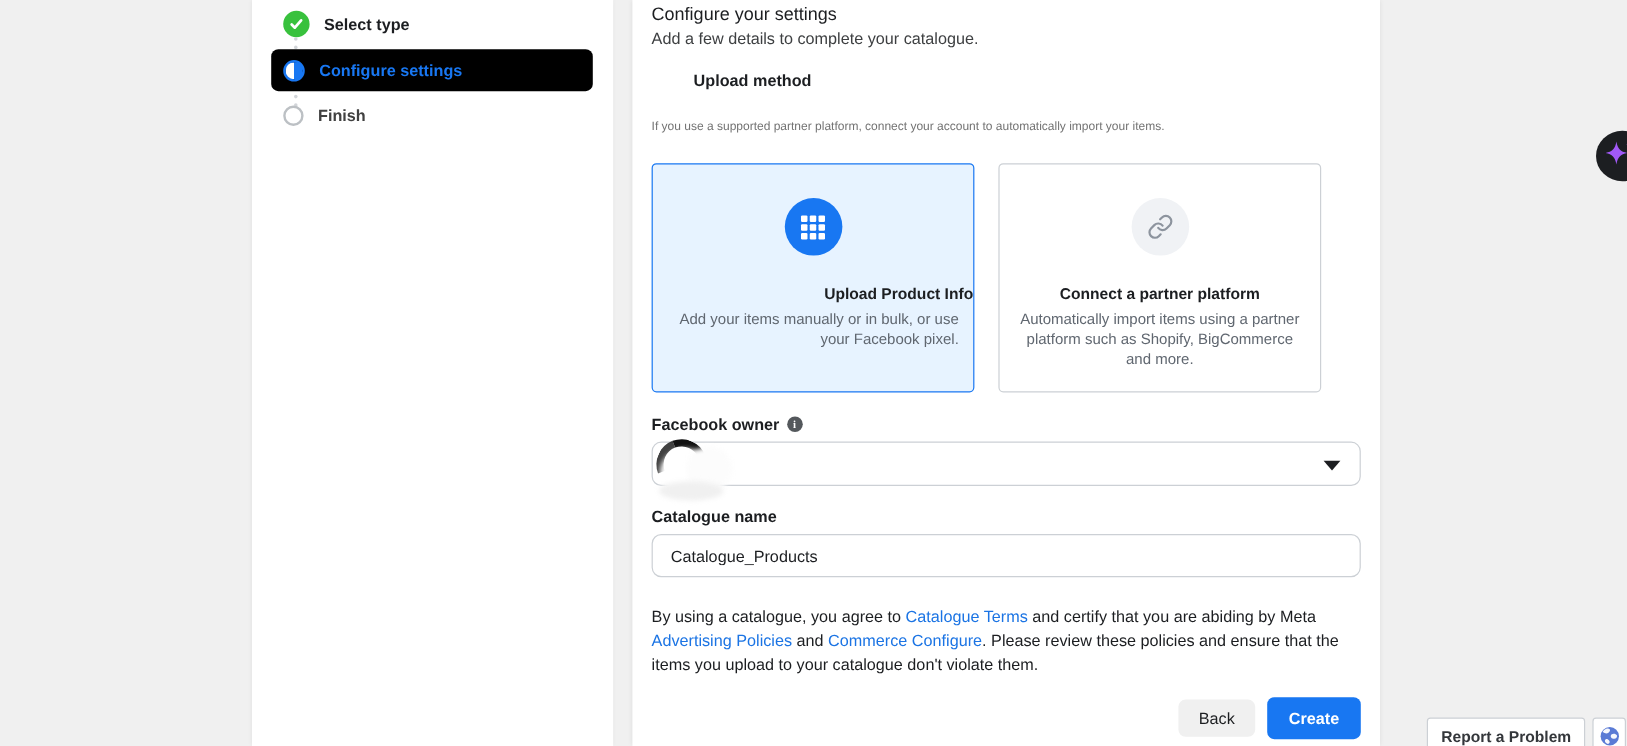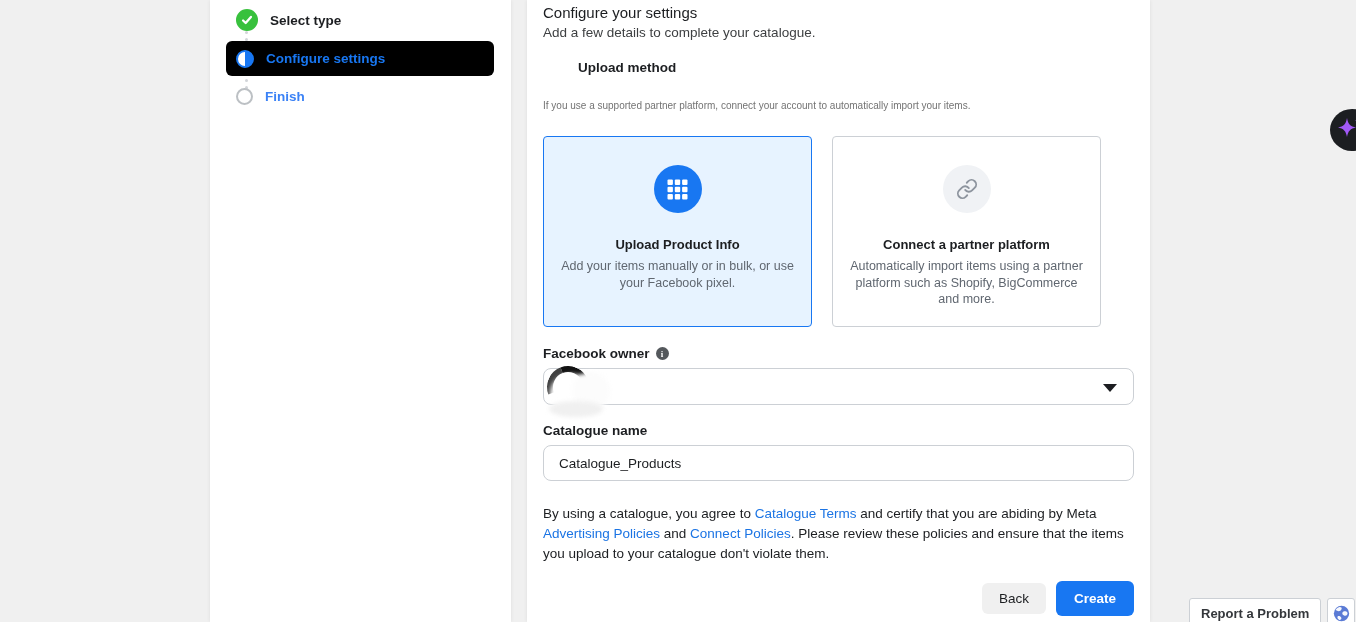--- a/index.html
+++ b/index.html
@@ -22,21 +22,21 @@
   }
 
   
   .step-row { position:absolute; left:16px; width:268px; display:flex; align-items:center; gap:12px; }
   .step-row .label { font-size:13.5px; font-weight:bold; }
   .step-select   { top:8px; height:24px; padding-left:10px; }
   .step-active   { top:41px; height:35px; background:#000000; border-radius:6px; padding-left:10px; }
   .step-finish   { top:84px; height:24px; padding-left:10px; }
   .step-select .label { color:#1c1e21;text-align:center; }
   .step-active .label { color:#1877f2; }
-  .step-finish .label { color:#3b82f6; }
+  .step-finish .label { color:#404040; }
 
   .icon-check-circle {
     width:22px; height:22px; border-radius:50%; background:#38c13d;
     display:flex; align-items:center; justify-content:center; flex:none;
   }
   .icon-half-circle {
     width:18px; height:18px; border-radius:50%; flex:none;
     border:2.5px solid #1877f2;
     background:linear-gradient(90deg,#ffffff 50%,#1877f2 50%);
   }
@@ -54,21 +54,21 @@
   .page-subtitle { position:absolute; top:25px; font-size:13.5px; color:#3e4042; }
   .section-label { position:absolute; top:60px; font-size:13.5px; font-weight:bold;margin-left:35px; }
   .section-desc { position:absolute; top:96px; width:540px; font-size:10px; line-height:20px; color:#737373; }
 
   
   .cards { position:absolute; top:136px; left:0; display:flex; gap:20px; }
   .method-card {
     width:269px; height:191px; border-radius:4px; background:#ffffff;
     border:1px solid #ccd0d5; text-align:center; cursor:pointer; position:relative;
   }
-  .method-card.selected { background:#e7f3ff; border:1.5px solid #1877f2; }
+  .method-card.selected { background:#e7f3ff; border:1.5px solid #1877f2;text-align:right; }
   .card-circle {
     width:48px; height:48px; border-radius:50%; margin:28px auto 0 auto;
     display:flex; align-items:center; justify-content:center;
   }
   .circle-blue { background:#1877f2; }
   .circle-gray { background:#f0f2f5; }
   .card-title { margin-top:24px; font-size:13px; font-weight:bold; color:#1c1e21; }
   .card-desc { margin:6px auto 0 auto; width:243px; font-size:12.5px; line-height:16.5px; color:#606770; }
 
   
@@ -228,21 +228,21 @@
           <span class="blob b1"></span>
           <span class="blob b2"></span>
           <span class="blob b3"></span>
       </div>
       <span class="caret-down"></span>
     </div>
 
     <div class="field-label name-label">Catalogue name</div>
     <input class="text-input" type="text" value="Catalogue_Products" style="">
 
-    <div class="legal"><span>By using a catalogue, you agree to </span><span class="link">Catalogue Terms</span><span> and certify that you are abiding by Meta </span><span class="link">Advertising Policies</span><span> and </span><span class="link">Connect Policies</span><span>. Please review these policies and ensure that the items you upload to your catalogue don't violate them.</span></div>
+    <div class="legal"><span>By using a catalogue, you agree to </span><span class="link">Catalogue Terms</span><span> and certify that you are abiding by Meta </span><span class="link">Advertising Policies</span><span> and </span><span class="link">Commerce Configure</span><span>. Please review these policies and ensure that the items you upload to your catalogue don't violate them.</span></div>
 
     <div class="footer-actions">
       <button class="btn btn-back">Back</button>
       <button class="btn btn-create">Create</button>
     </div>
 
   </div>
 </div>
 
 <div class="ai-fab">

